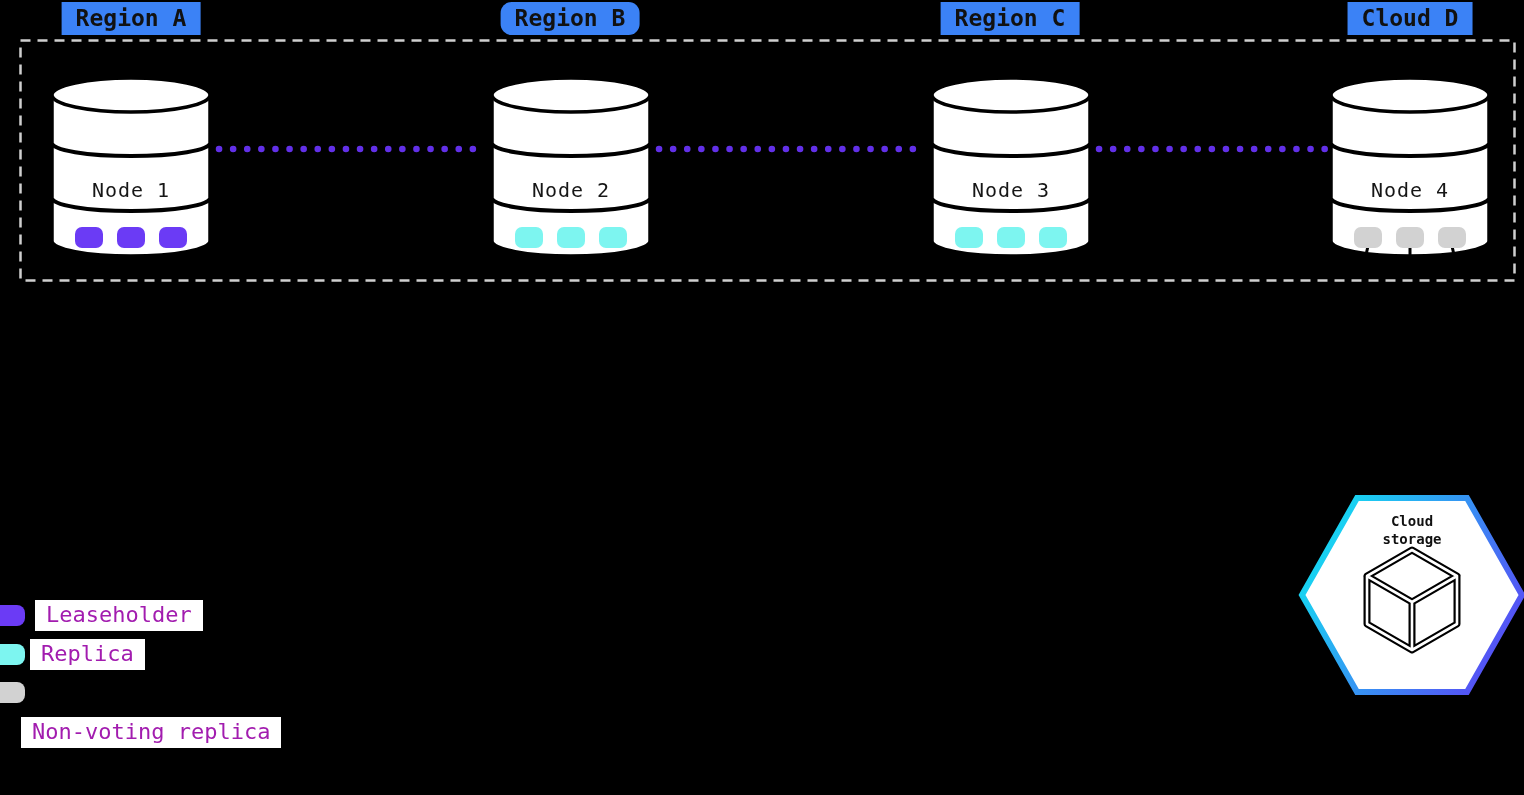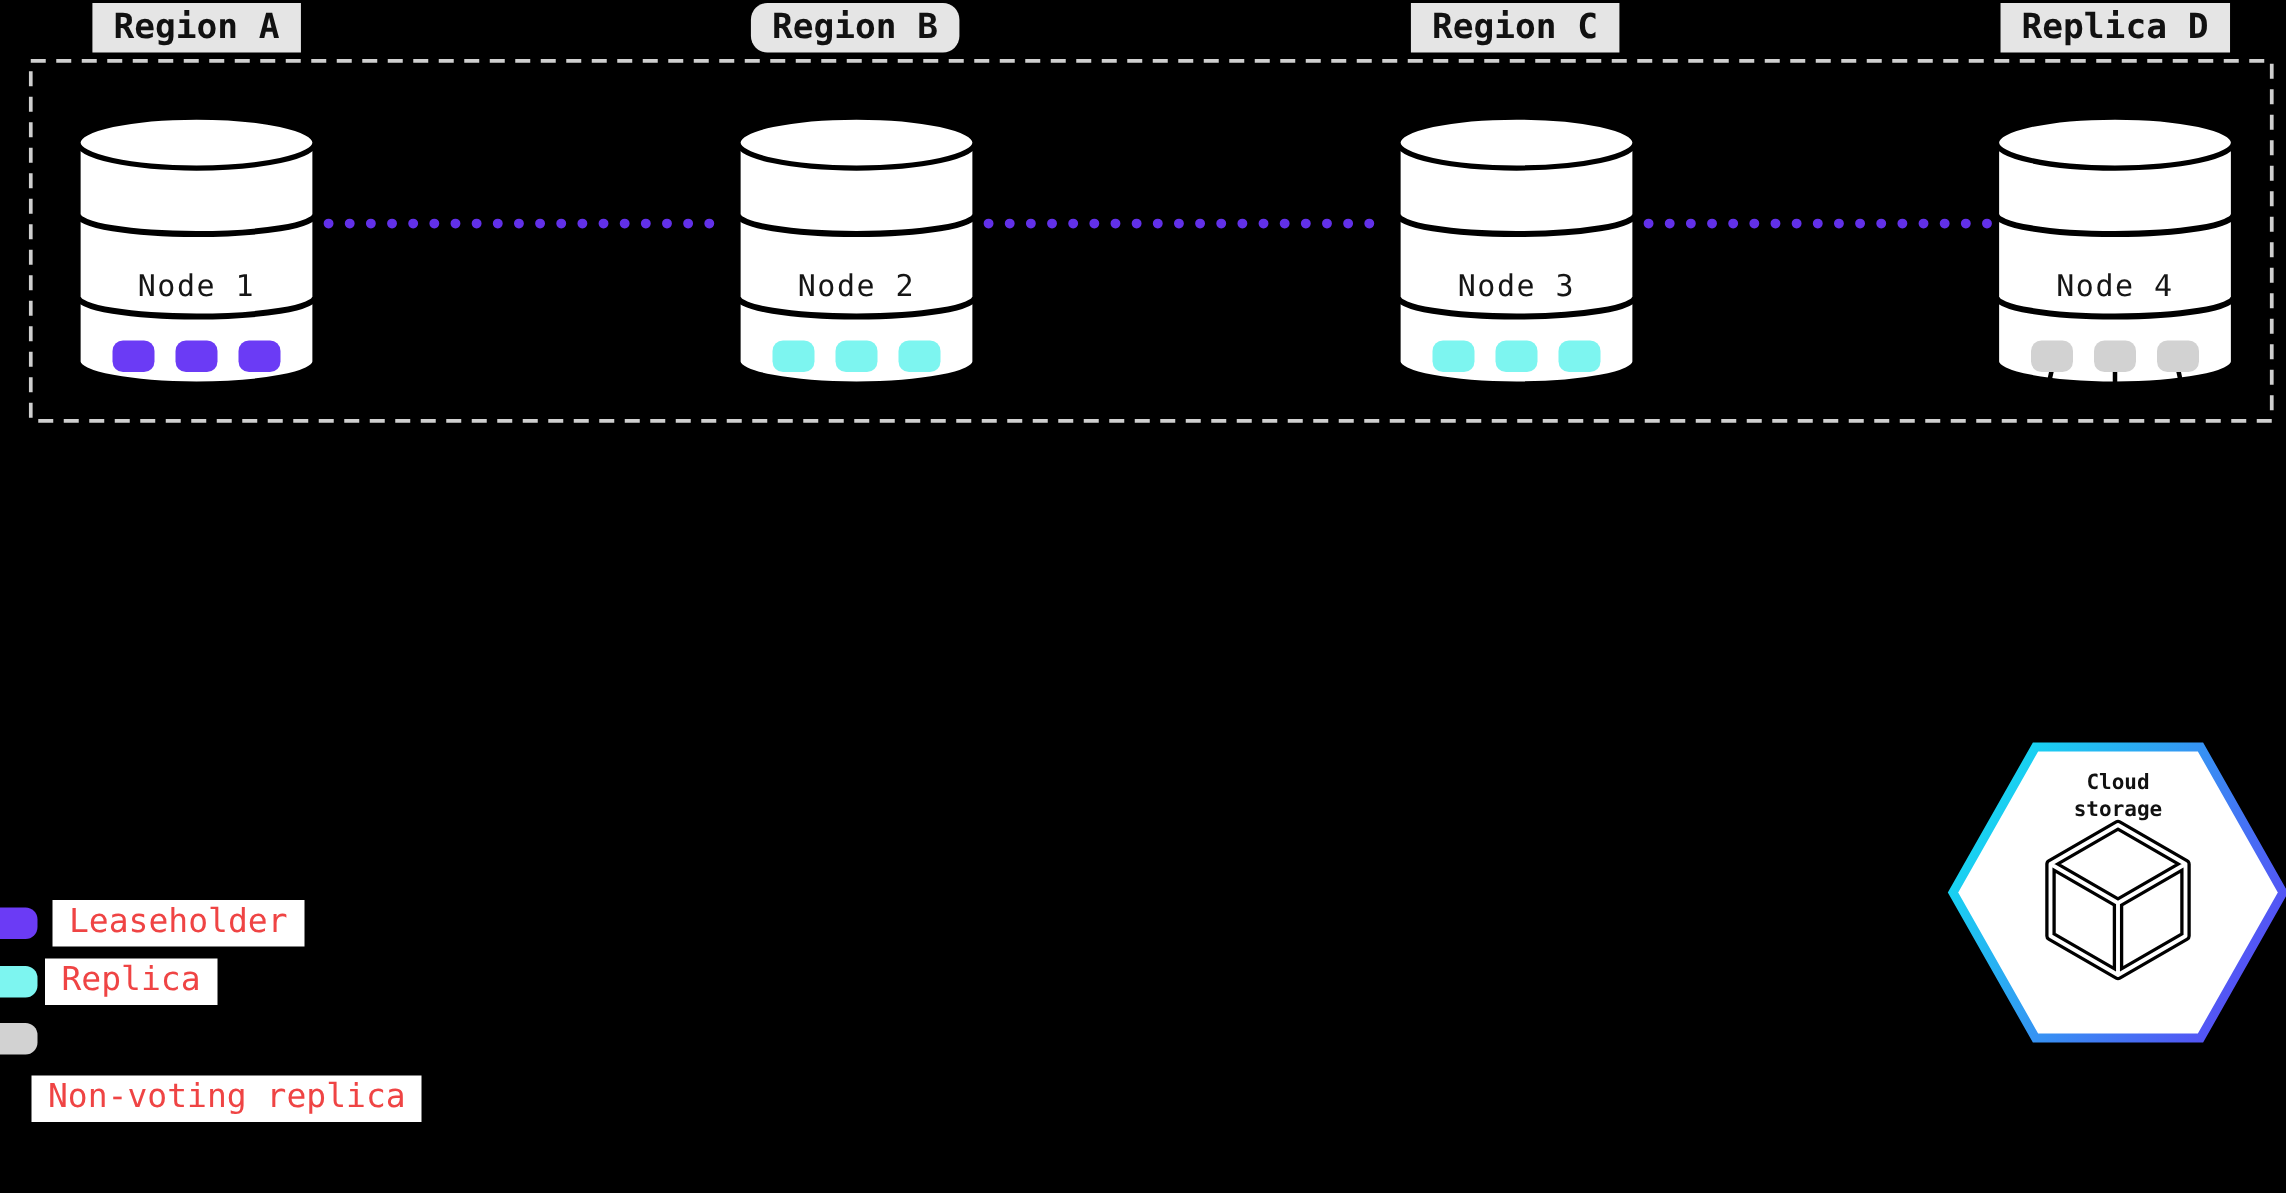--- a/index.html
+++ b/index.html
@@ -5,56 +5,56 @@
   html,body{margin:0;padding:0;background:#000;}
   .canvas{
     position:relative;width:1524px;height:795px;background:#000;
     font-family:"DejaVu Sans Mono","Liberation Mono",monospace;
     overflow:hidden;
   }
   .abs{position:absolute;}
   
   .region-label{
     position:absolute;top:2px;transform:translateX(-50%);
-    background:#e5e5e5;color:#111;font-weight:bold;font-size:23px;
+    background:#3b82f6;color:#111;font-weight:bold;font-size:23px;
     line-height:33px;padding:0 14px;white-space:nowrap;
   }
   
   .node-svg{position:absolute;top:76px;width:162px;height:190px;}
   .node-label{
     font-family:"DejaVu Sans Mono","Liberation Mono",monospace;
     font-size:20px;letter-spacing:1px;fill:#161616;
   }
   
   .connector{position:absolute;top:143px;height:12px;}
   
   .legend-row{position:absolute;left:0;}
   .legend-swatch{position:absolute;left:-8px;width:33px;height:21px;border-radius:8px;}
   .legend-label{
-    position:absolute;background:#fff;color:#ef4444;font-size:22px;
+    position:absolute;background:#fff;color:#a21caf;font-size:22px;
     line-height:27px;padding:1px 11px 3px;white-space:nowrap;
   }
   .hex-title{
     font-family:"DejaVu Sans Mono","Liberation Mono",monospace;
     font-size:14px;font-weight:bold;fill:#111;text-anchor:middle;
   }
 </style>
 </head>
 <body>
 
 <div class="canvas">
 
   <svg class="abs" style="left:19px;top:39px;" width="1497" height="243">
     <rect x="1.5" y="1.5" width="1494" height="240" fill="none" stroke-width="2.5" stroke-dasharray="10 7" stroke="#CFCFCF"></rect>
   </svg>
 
   <div class="region-label" style="left:131px;">Region A</div>
   <div class="region-label" style="left:570px;border-radius:11px;">Region B</div>
   <div class="region-label" style="left:1010px;">Region C</div>
-  <div class="region-label" style="left:1410px;">Replica D</div>
+  <div class="region-label" style="left:1410px;">Cloud D</div>
 
   <svg class="connector" style="left:214px;" width="276" height="12">
     <line x1="5" y1="6" x2="271" y2="6" stroke-width="6.5" stroke-linecap="round" stroke-dasharray="0.1 14" stroke="#6230E8"></line>
   </svg>
   <svg class="connector" style="left:654px;" width="276" height="12">
     <line x1="5" y1="6" x2="271" y2="6" stroke-width="6.5" stroke-linecap="round" stroke-dasharray="0.1 14" stroke="#6230E8"></line>
   </svg>
   <svg class="connector" style="left:1094px;" width="236" height="12">
     <line x1="5" y1="6" x2="231" y2="6" stroke-width="6.5" stroke-linecap="round" stroke-dasharray="0.1 14" stroke="#6230E8"></line>
   </svg>

